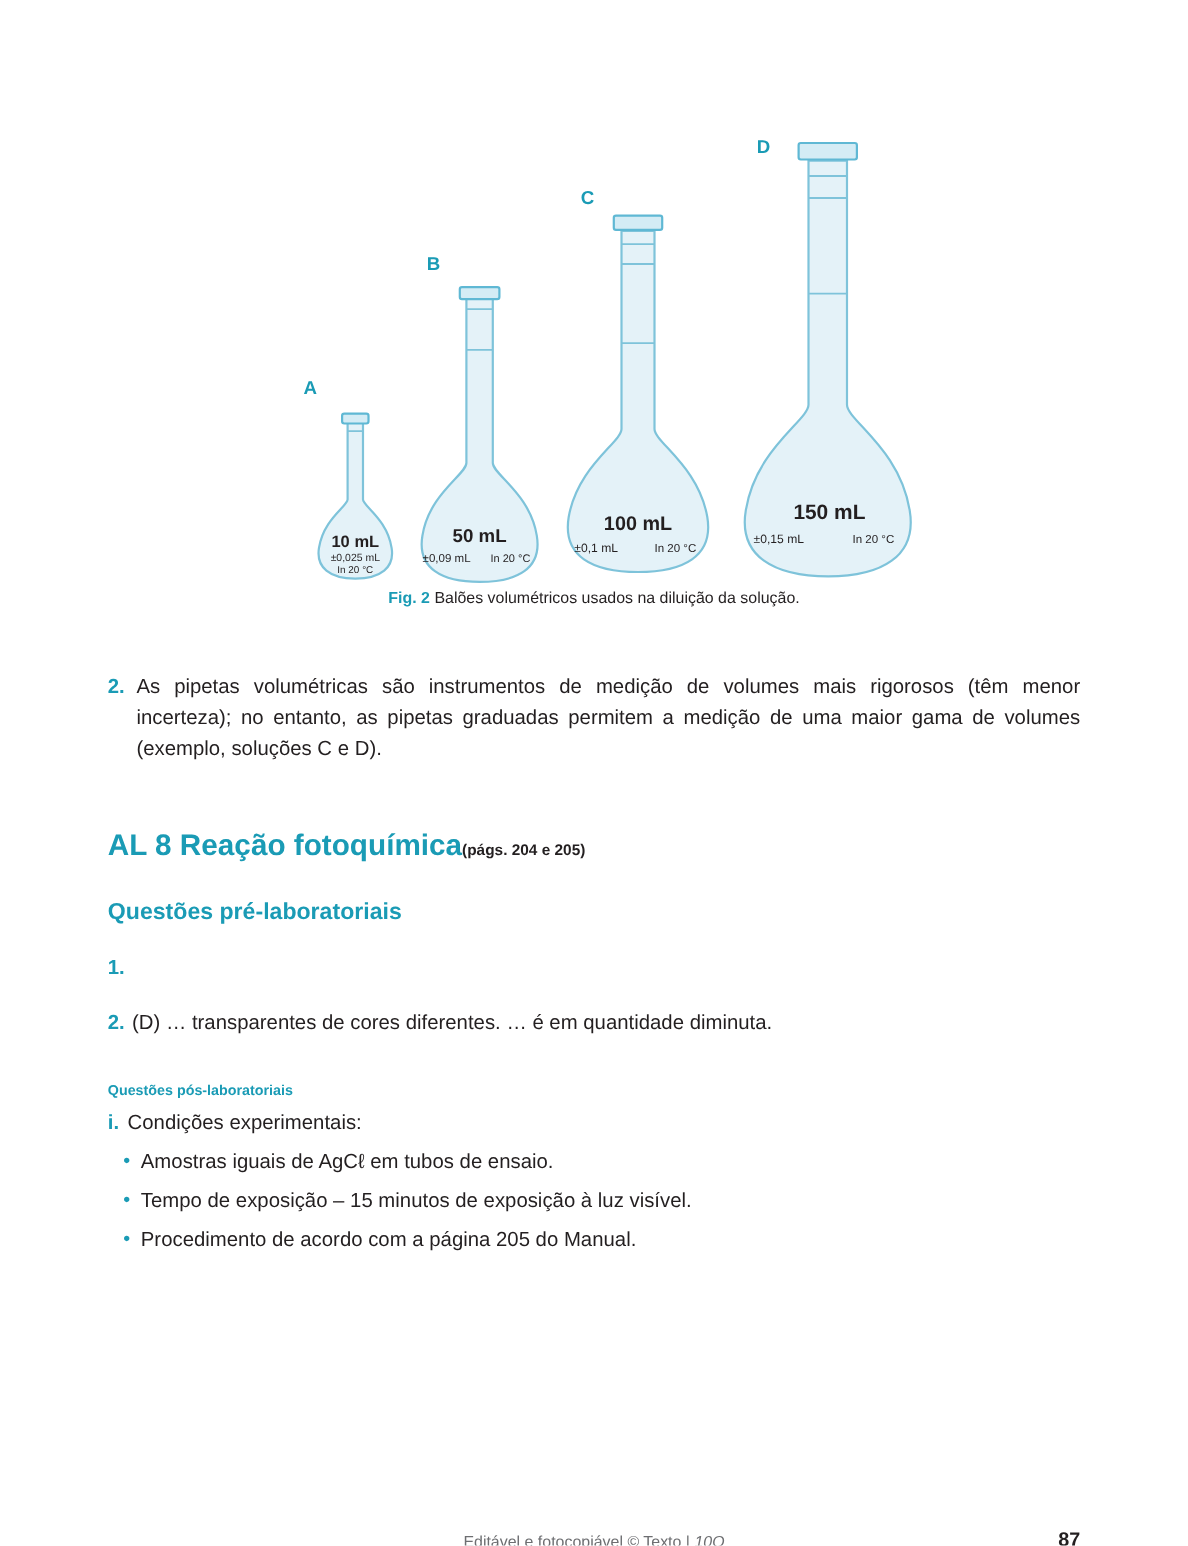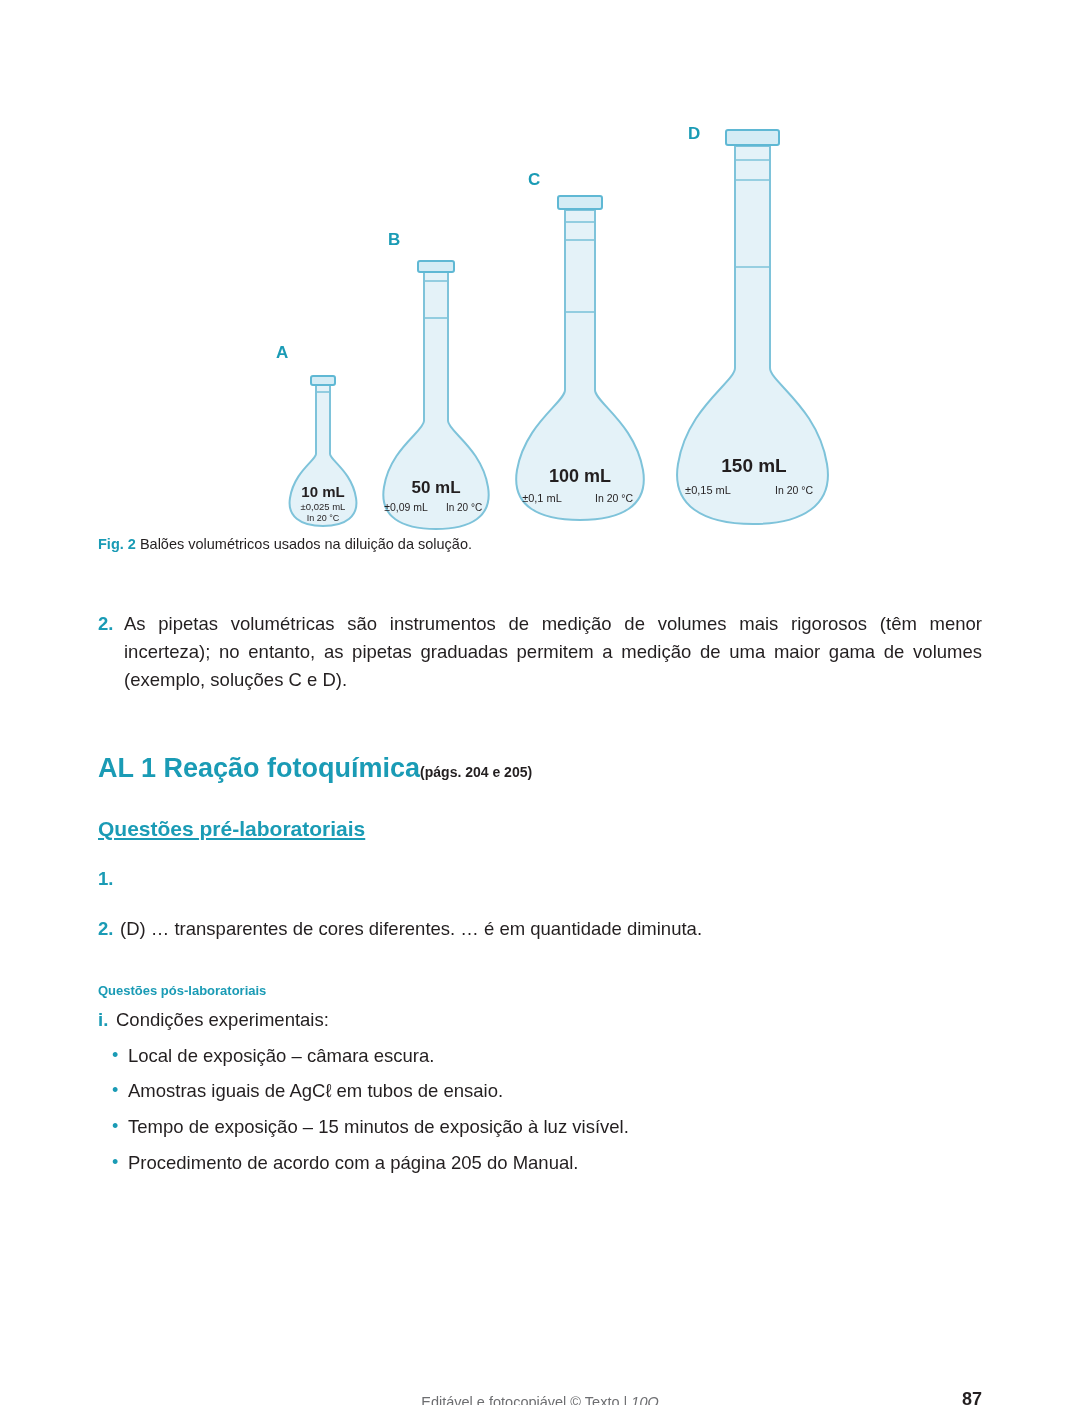--- a/index.html
+++ b/index.html
@@ -37,21 +37,21 @@
     position: absolute;
     bottom: 0;
   }
   .flask-label {
     position: absolute;
     font-weight: bold;
     font-size: 17px;
     color: #1a9bb5;
   }
   .fig-caption {
-    text-align: left;
+    text-align: center;
     font-size: 14.5px;
     color: #231f20;
     margin-top: 6px;
   }
   .fig-caption .lead {
     color: #1a9bb5;
     font-weight: bold;
   }
 
   
@@ -81,21 +81,20 @@
   h2.al-title .pags {
     font-size: 14px;
     color: #231f20;
     font-weight: bold;
   }
   h3.section {
     margin: 33px 0 0 0;
     font-size: 21px;
     color: #1a9bb5;
     font-weight: bold;
-    text-decoration: underline;
   }
   h4.subsection {
     margin: 40px 0 0 0;
     font-size: 13px;
     color: #1a9bb5;
     font-weight: bold;
   }
   .item-line {
     display: flex;
     margin-top: 10px;
@@ -212,21 +211,21 @@
       <span>Balões volumétricos usados na diluição da solução.</span>
     </div>
   </div>
 
   <div class="numbered">
     <div class="num">2.</div>
     <div class="body">As pipetas volumétricas são instrumentos de medição de volumes mais rigorosos (têm menor incerteza); no entanto, as pipetas graduadas permitem a medição de uma maior gama de volumes (exemplo, soluções C e D).</div>
   </div>
 
   <h2 class="al-title">
-    <span>AL 1 Reação fotoquímica</span><span class="pags">(págs. 204 e 205)</span>
+    <span>AL 8 Reação fotoquímica</span><span class="pags">(págs. 204 e 205)</span>
   </h2>
 
   <h3 class="section">Questões pré-laboratoriais</h3>
 
   <div class="item-line" style="margin-top:24px;">
     <div class="marker">1.</div>
   </div>
 
   <div class="item-line" style="margin-top:22px;">
     <div class="marker">2.</div>
@@ -234,21 +233,20 @@
   </div>
 
   <h4 class="subsection">Questões pós-laboratoriais</h4>
 
   <div class="item-line" style="margin-top:8px;">
     <div class="marker" style="min-width:18px;flex:0 0 18px;">i.</div>
     <div>Condições experimentais:</div>
   </div>
 
   <ul class="bullets">
-    <li>Local de exposição – câmara escura.</li>
     <li>Amostras iguais de AgCℓ em tubos de ensaio.</li>
     <li>Tempo de exposição – 15 minutos de exposição à luz visível.</li>
     <li>Procedimento de acordo com a página 205 do Manual.</li>
   </ul>
 
   <div class="footer">
     <div class="center">
       <span>Editável e fotocopiável © Texto | </span><i>10Q</i>
     </div>
     <div class="page-num">87</div>

